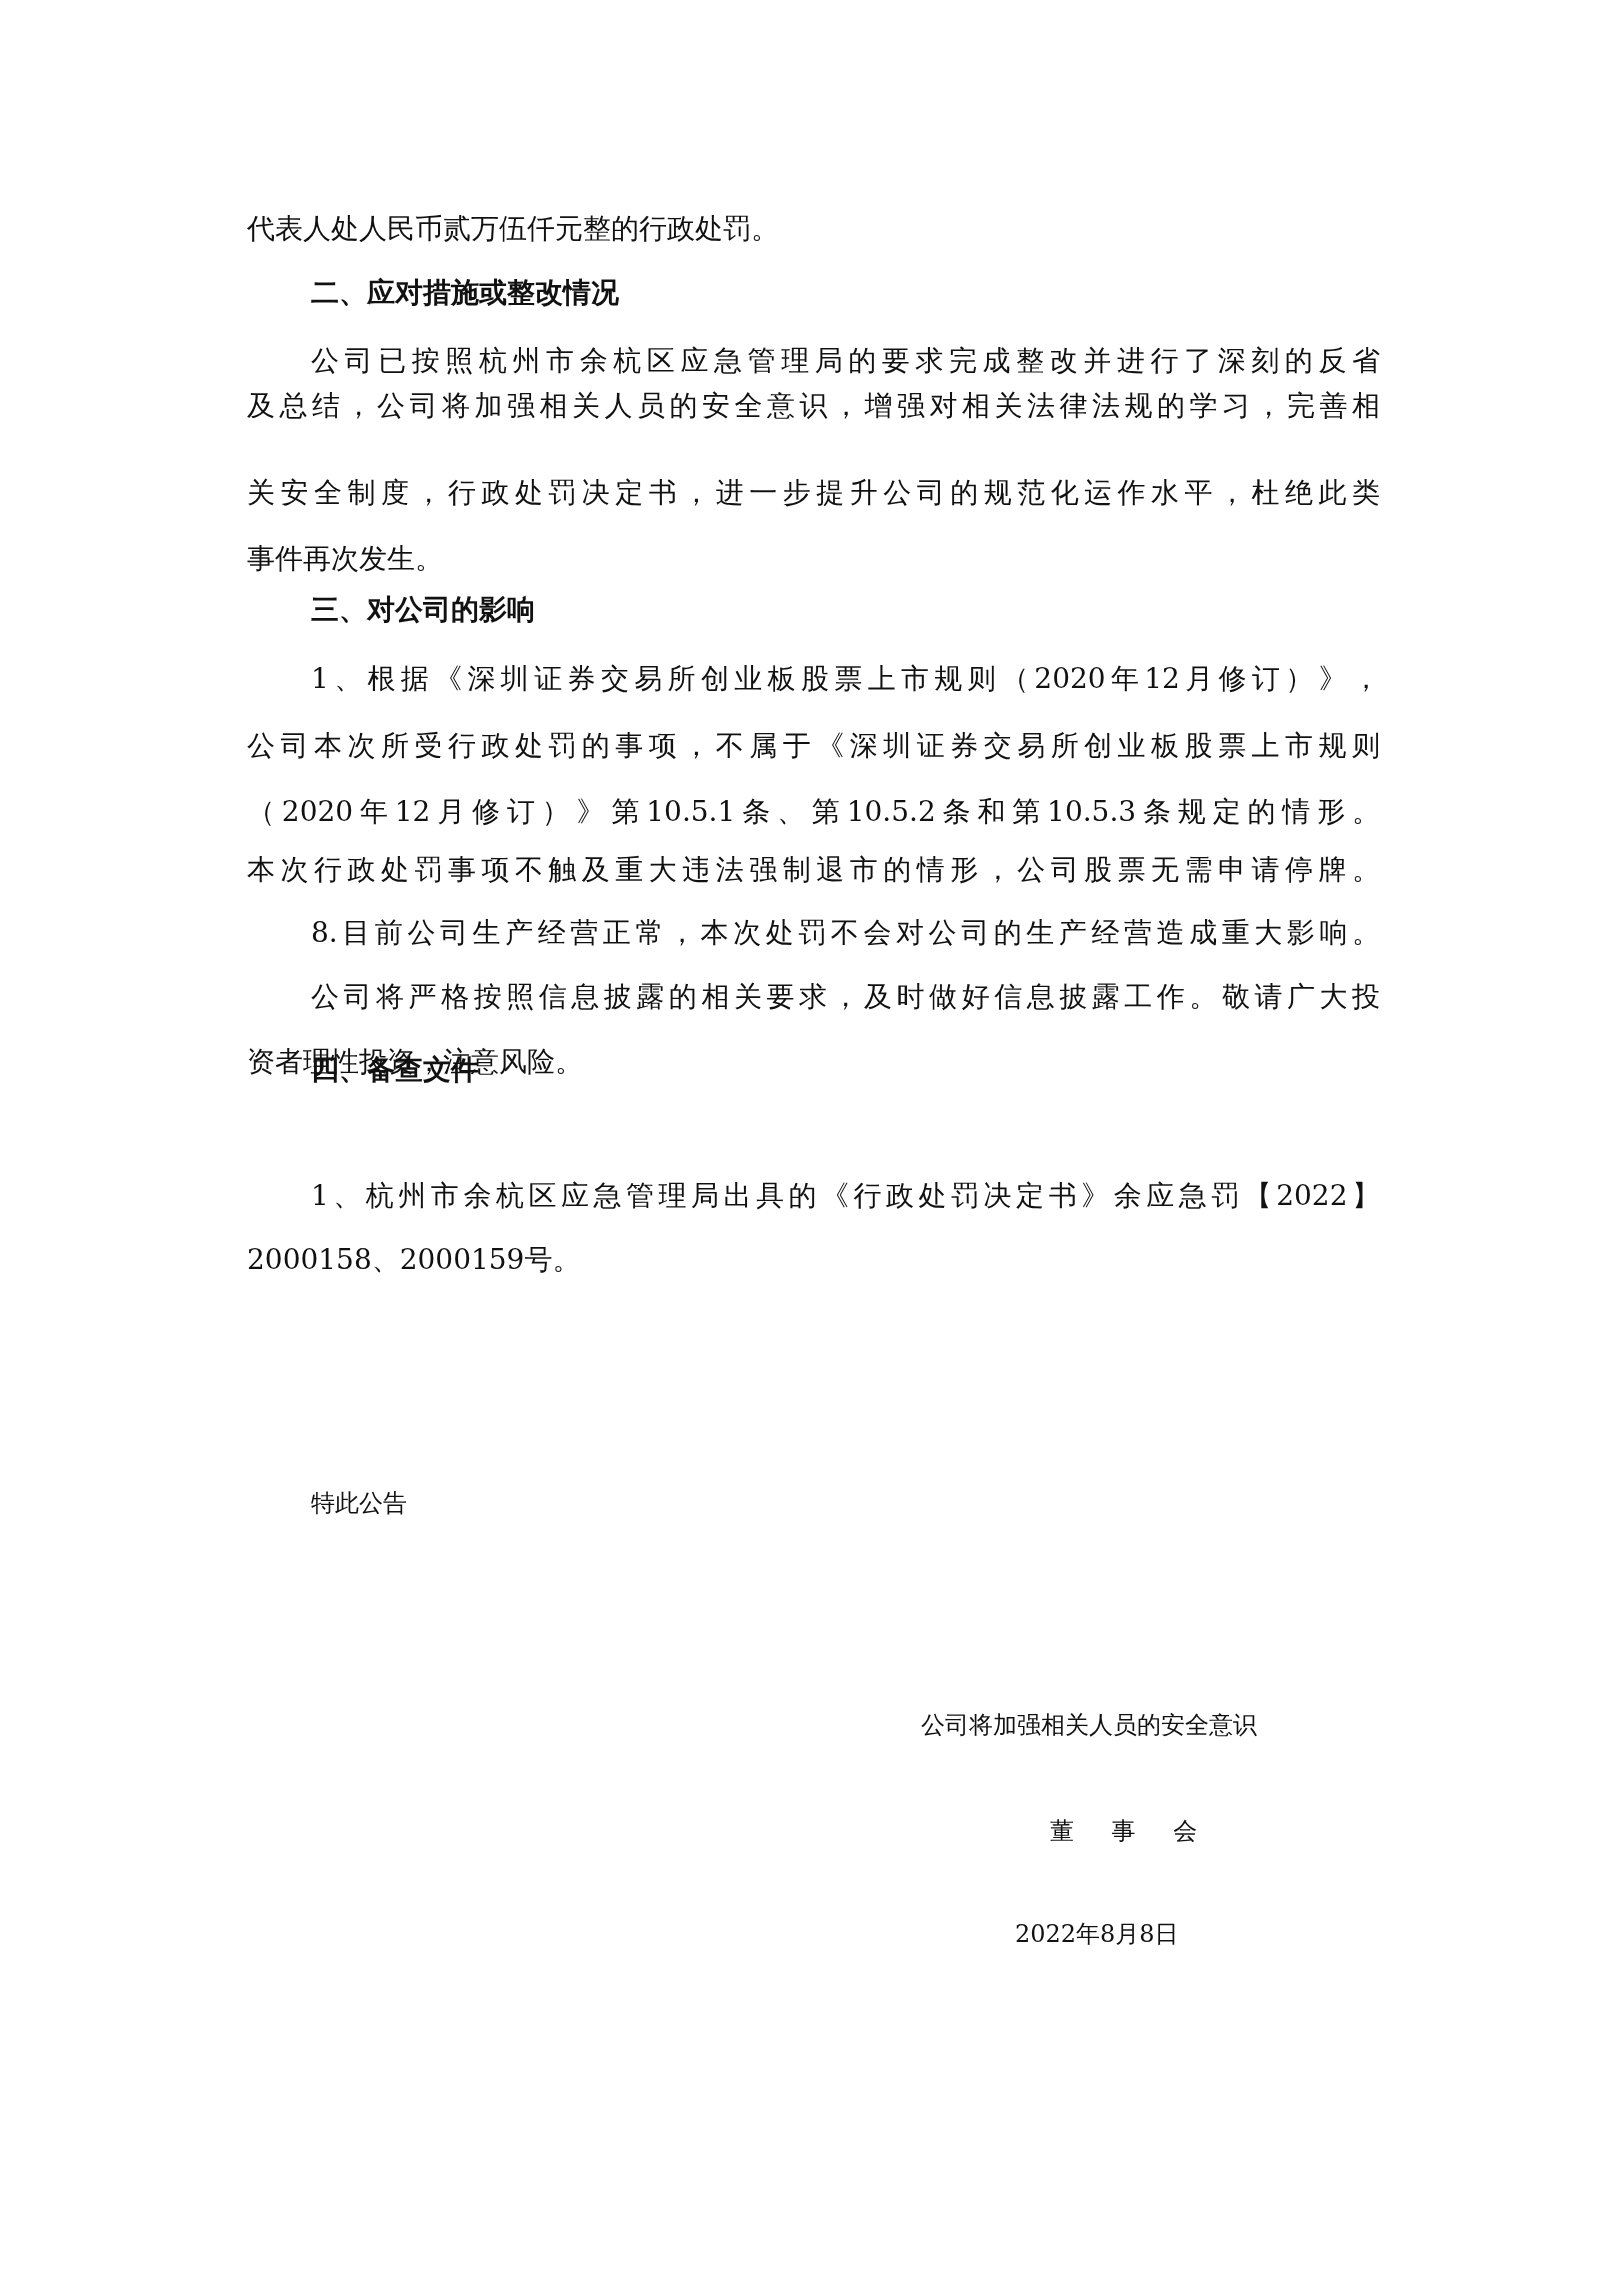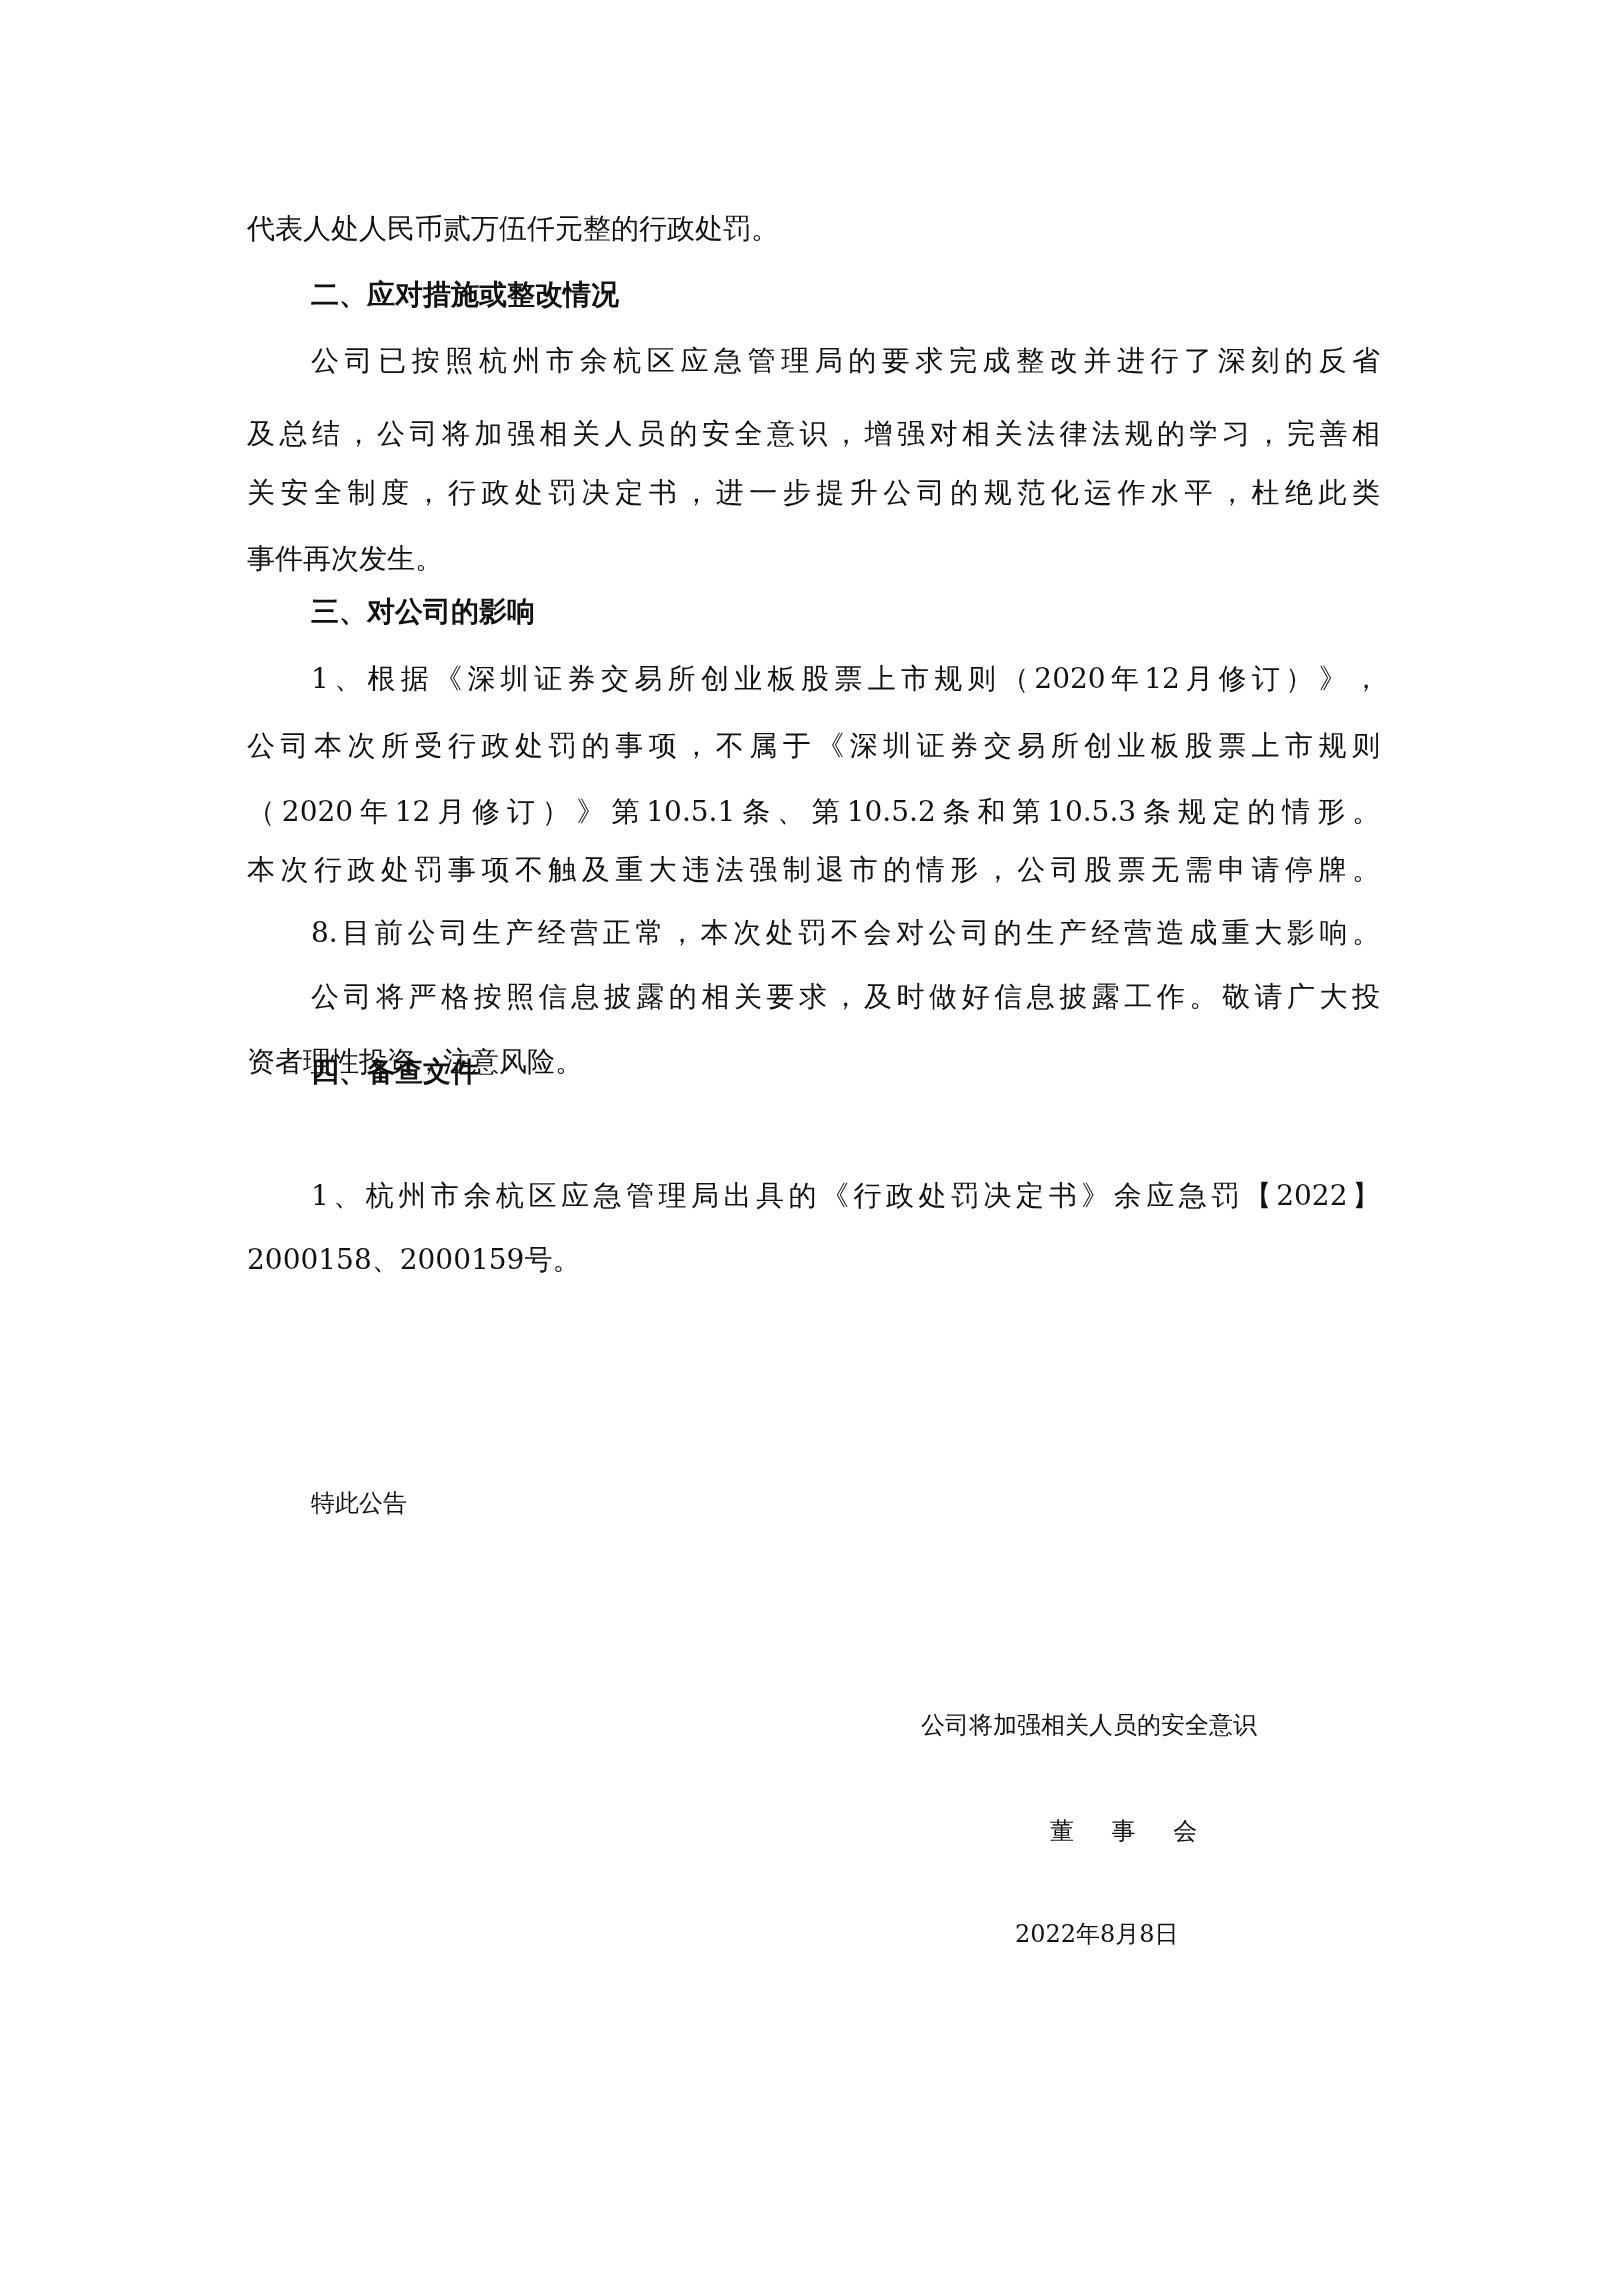--- a/index.html
+++ b/index.html
@@ -2,31 +2,31 @@
 <html style="font-size:13.5px"><head>
 <meta charset="utf-8">
 <style>
   html, body { margin: 0; padding: 0; background: #ffffff; }
   body { width: 1623px; height: 2295px; position: relative; overflow: hidden;
          font-family: "DejaVu Serif", "Liberation Serif", serif; color: #111111; }
   .line { position: absolute; left: 247px; width: 1133px; font-size: 28px; line-height: 39px;
           height: 39px; white-space: nowrap; text-align: justify; text-align-last: justify; }
   .line.last { text-align-last: left; }
   .indent { left: 311px; width: 1069px; }
-  .heading { font-weight: bold; font-family: Liberation Serif, serif; text-align-last: left; }
+  .heading { font-weight: bold; font-family: Liberation Mono, monospace; text-align-last: left; }
   .sig { position: absolute; font-size: 24px; line-height: 39px; white-space: nowrap; }
 </style>
 </head>
 <body>
 
 <div id="doc">
   <div class="line last" style="top:209px">代表人处人民币贰万伍仟元整的行政处罚。</div>
   <div class="line heading indent" style="top:275px">二、应对措施或整改情况</div>
   <div class="line indent" style="top:341px">公司已按照杭州市余杭区应急管理局的要求完成整改并进行了深刻的反省</div>
-  <div class="line" style="top:414px">及总结，公司将加强相关人员的安全意识，增强对相关法律法规的学习，完善相</div>
+  <div class="line" style="top:386px">及总结，公司将加强相关人员的安全意识，增强对相关法律法规的学习，完善相</div>
   <div class="line" style="top:473px">关安全制度，行政处罚决定书，进一步提升公司的规范化运作水平，杜绝此类</div>
   <div class="line last" style="top:539px">事件再次发生。</div>
   <div class="line heading indent" style="top:592px">三、对公司的影响</div>
   <div class="line indent" style="top:659px">1、根据《深圳证券交易所创业板股票上市规则（2020年12月修订）》，</div>
   <div class="line" style="top:726px">公司本次所受行政处罚的事项，不属于《深圳证券交易所创业板股票上市规则</div>
   <div class="line" style="top:792px">（2020年12月修订）》第10.5.1条、第10.5.2条和第10.5.3条规定的情形。</div>
   <div class="line" style="top:850px">本次行政处罚事项不触及重大违法强制退市的情形，公司股票无需申请停牌。</div>
   <div class="line indent" style="top:913px">8.目前公司生产经营正常，本次处罚不会对公司的生产经营造成重大影响。</div>
   <div class="line indent" style="top:977px">公司将严格按照信息披露的相关要求，及时做好信息披露工作。敬请广大投</div>
   <div class="line last" style="top:1042px">资者理性投资，注意风险。</div>

